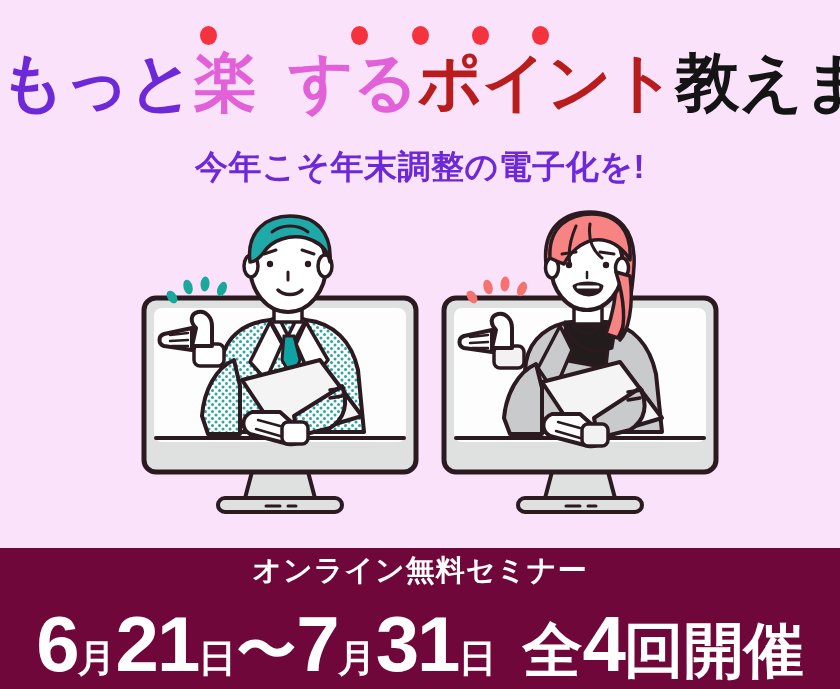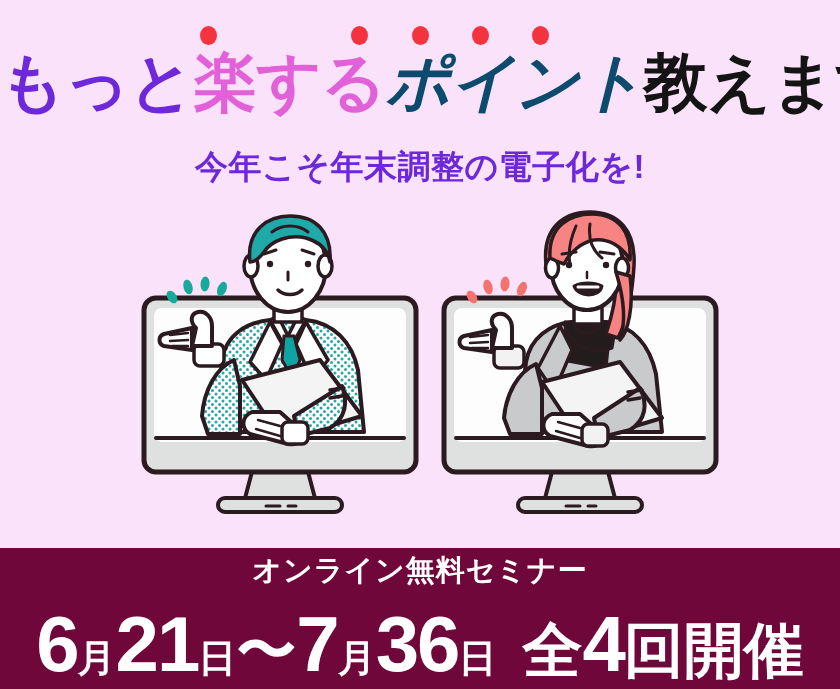--- a/index.html
+++ b/index.html
@@ -134,21 +134,21 @@
 
     <div class="dots-row">
       <span class="emph-dot" style="left: 200px; background: rgb(245, 51, 63);"></span>
       <span class="emph-dot" style="left: 351px; background: rgb(245, 51, 63);"></span>
       <span class="emph-dot" style="left: 412px; background: rgb(245, 51, 63);"></span>
       <span class="emph-dot" style="left: 472px; background: rgb(245, 51, 63);"></span>
       <span class="emph-dot" style="left: 532px; background: rgb(245, 51, 63);"></span>
     </div>
 
     <div class="headline">
-      <span class="hl-black" style="color: #6d28d9;">もっと</span><span class="hl-pink" style="color: rgb(226, 96, 216);">楽</span><span class="hl-pink" style="color: rgb(226, 96, 216);">する</span><span class="hl-pink" style="color: #0c4a6e; font-style: italic;">ポイント</span><span class="hl-black" style="color: rgb(20, 20, 20);">教えます。</span>
+      <span class="hl-black" style="color: #6d28d9;">もっと</span><span class="hl-pink" style="color: rgb(226, 96, 216);">楽</span><span class="hl-pink" style="color: rgb(226, 96, 216); margin-left: 32px;">する</span><span class="hl-pink" style="color: #b91c1c;">ポイント</span><span class="hl-black" style="color: rgb(20, 20, 20);">教えます。</span>
     </div>
 
     <div class="subtitle" style="color: #6d28d9;">今年こそ年末調整の電子化を!</div>
   </div>
 
   <div class="illo-zone">
 
     <div class="figure-slot left">
       <svg viewBox="0 0 300 338" xmlns="http://www.w3.org/2000/svg">
         <defs>
@@ -311,17 +311,17 @@
         </g>
       </svg>
     </div>
   </div>
 
   <div class="bottom-band" style="background: rgb(112, 7, 58);">
 
     <div class="band-kicker">オンライン無料セミナー</div>
 
     <div class="band-dates">
-      <span class="num">6</span><span class="unit">月</span><span class="num">21</span><span class="unit">日</span><span class="tilde">〜</span><span class="num">7</span><span class="unit">月</span><span class="num">36</span><span class="unit">日</span><span class="gap"></span><span class="kanji-big">全</span><span class="num">4</span><span class="kanji-big">回開催</span>
+      <span class="num">6</span><span class="unit">月</span><span class="num">21</span><span class="unit">日</span><span class="tilde">〜</span><span class="num">7</span><span class="unit">月</span><span class="num">31</span><span class="unit">日</span><span class="gap"></span><span class="kanji-big">全</span><span class="num">4</span><span class="kanji-big">回開催</span>
     </div>
   </div>
 
 </div>
 
 </body></html>

